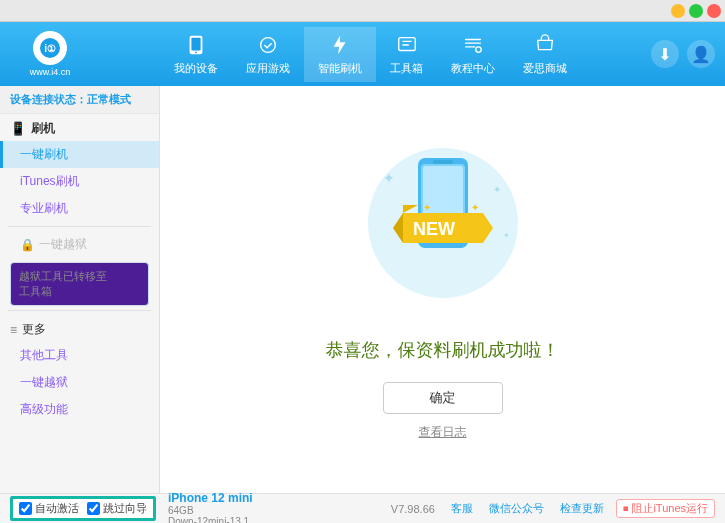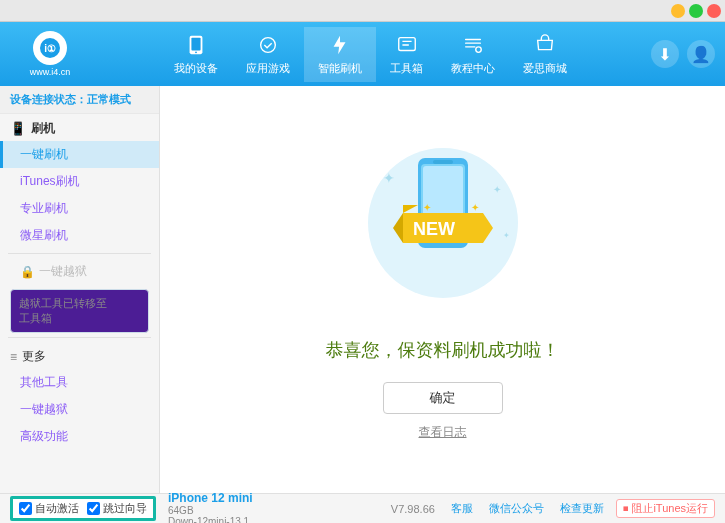--- a/index.html
+++ b/index.html
@@ -386,23 +386,20 @@
 
     <div class="sidebar-item active">
       <span>一键刷机</span>
     </div>
     <div class="sidebar-item">
       <span>iTunes刷机</span>
     </div>
     <div class="sidebar-item">
       <span>专业刷机</span>
     </div>
-    <div class="sidebar-item">
-      <span>微星刷机</span>
-    </div>
 
     <hr class="sidebar-divider">
 
     <div class="sidebar-disabled">
       <span>🔒</span>
       <span>一键越狱</span>
     </div>
 
     <div class="sidebar-note">
       <span>越狱工具已转移至<br>工具箱</span>

